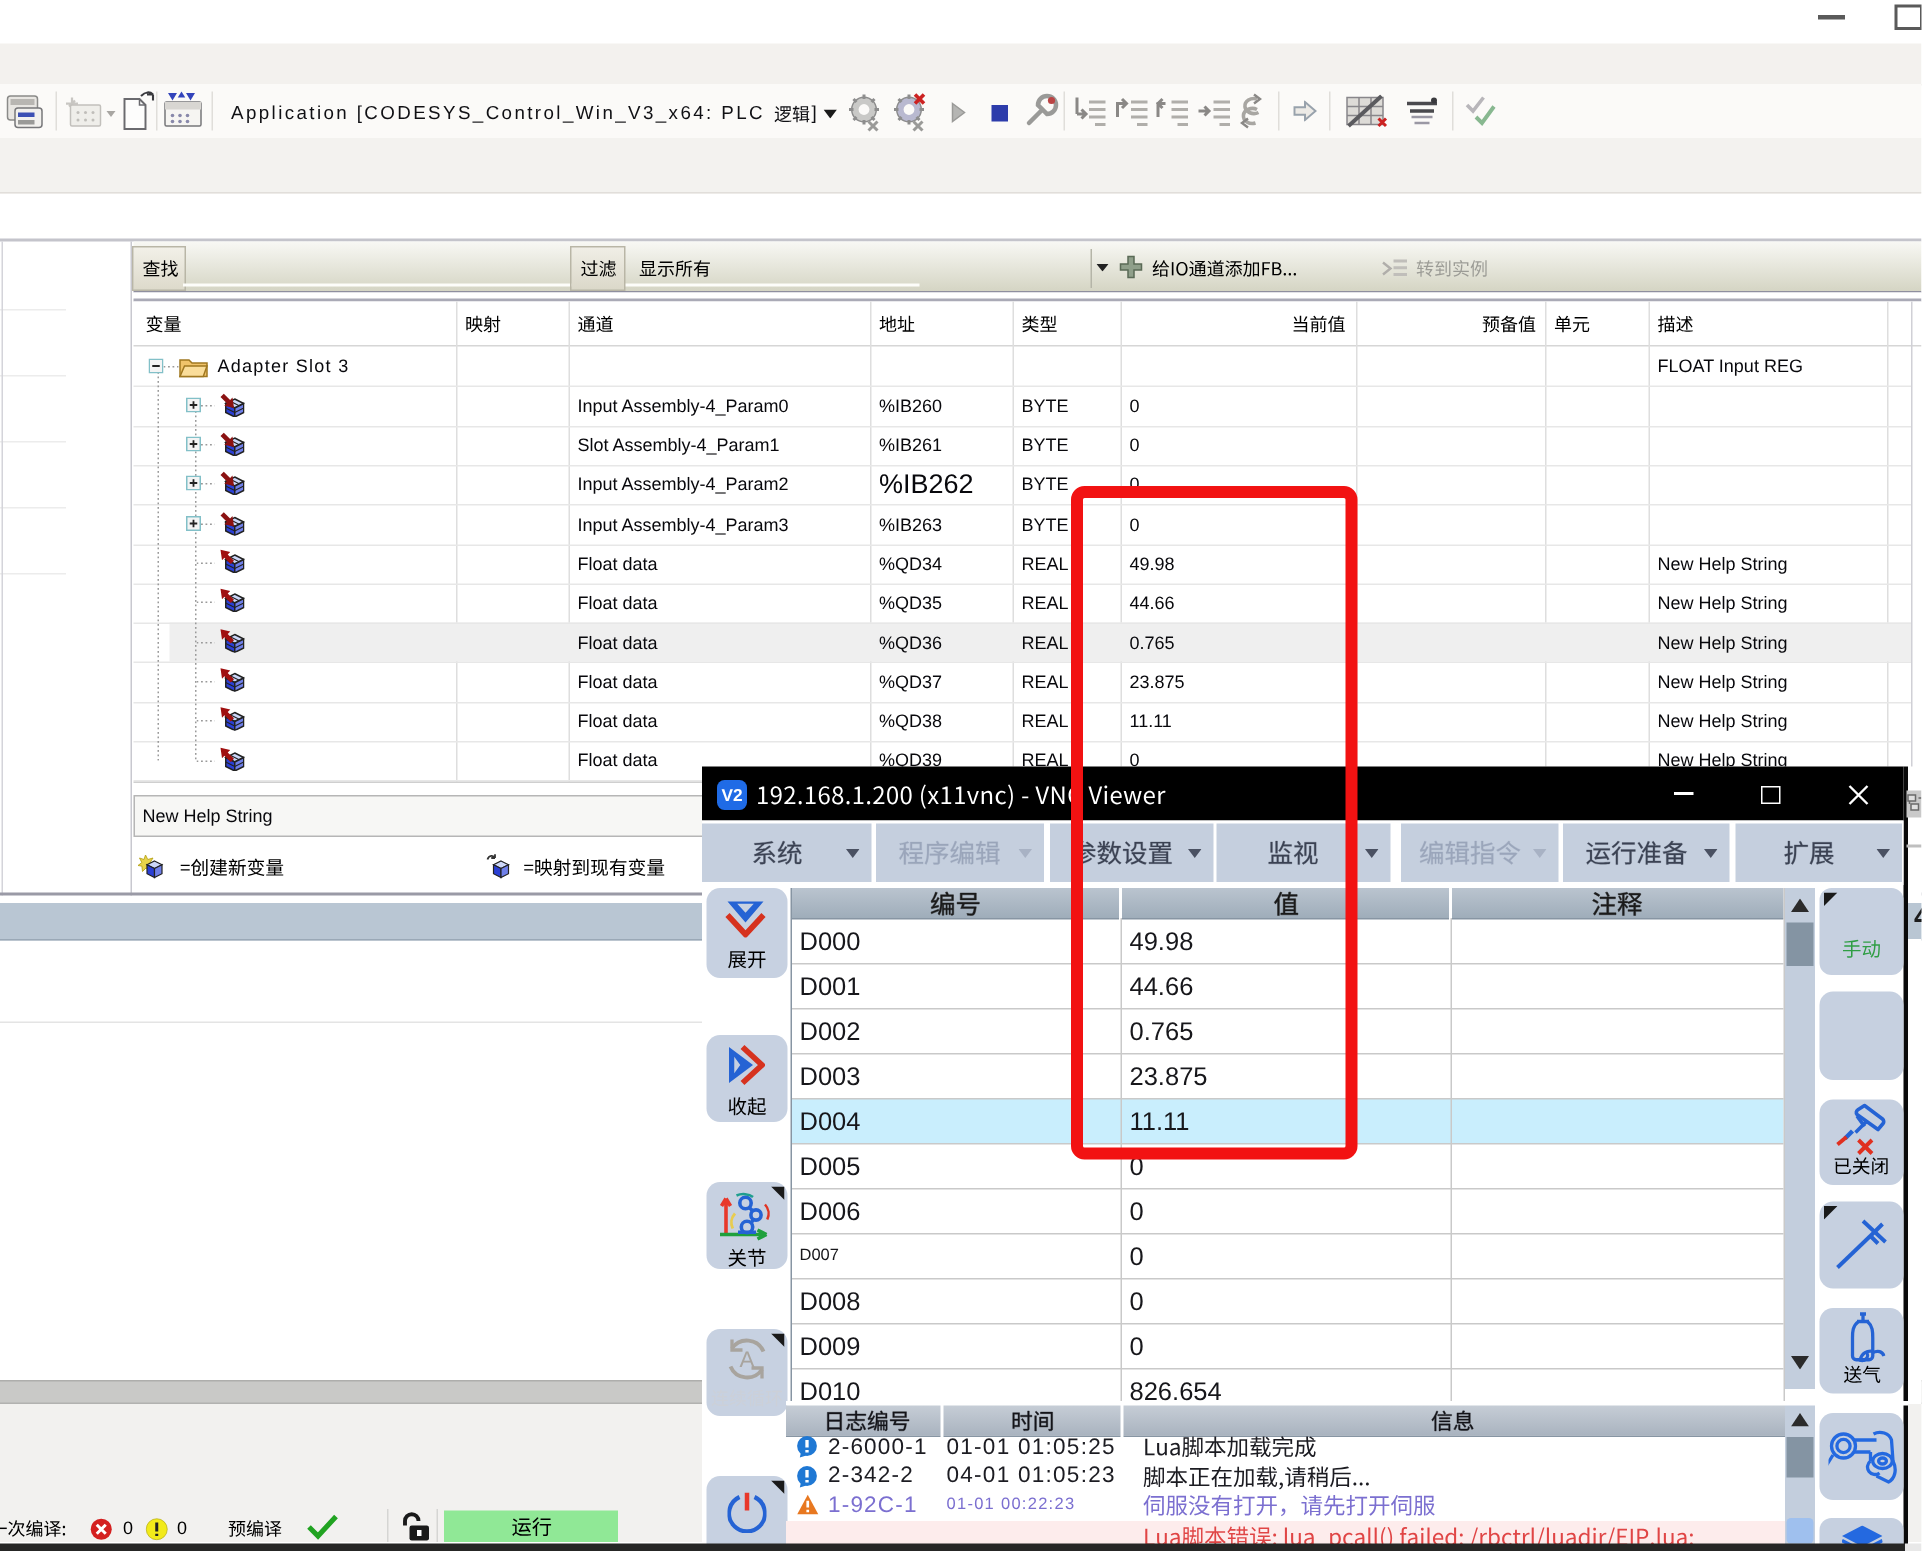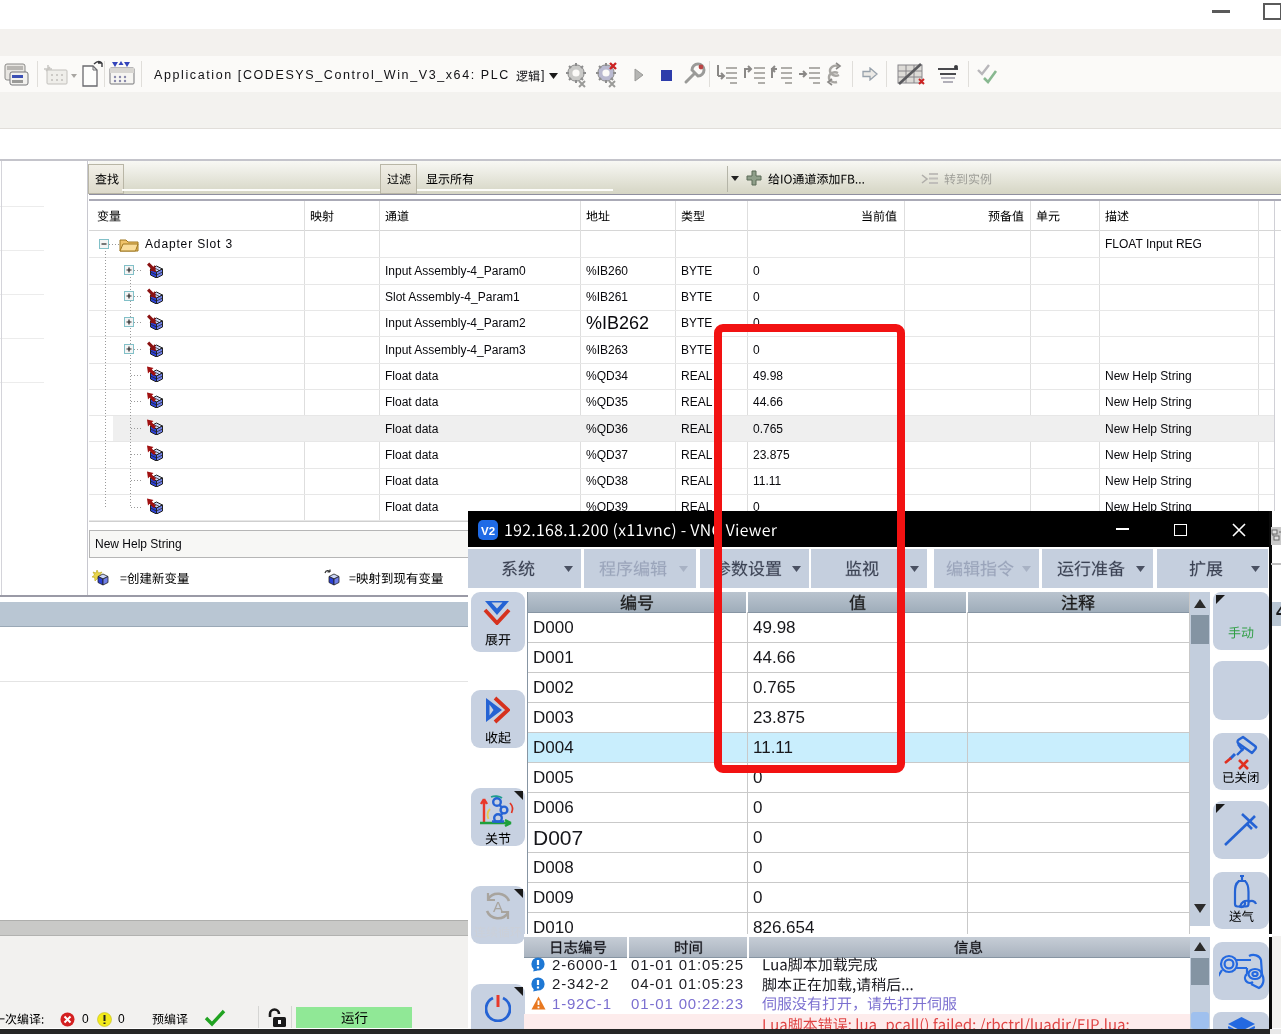--- a/index.html
+++ b/index.html
@@ -1030,21 +1030,21 @@
 <div class="a" style="left:533px;top:687.5px;transform:translate(0,-50%);font-size:17px;color:#17171b;font-weight:normal;white-space:nowrap;">D002</div>
 <div class="a" style="left:753px;top:687.5px;transform:translate(0,-50%);font-size:17px;color:#17171b;font-weight:normal;white-space:nowrap;">0.765</div>
 <div class="a" style="left:533px;top:717.5px;transform:translate(0,-50%);font-size:17px;color:#17171b;font-weight:normal;white-space:nowrap;">D003</div>
 <div class="a" style="left:753px;top:717.5px;transform:translate(0,-50%);font-size:17px;color:#17171b;font-weight:normal;white-space:nowrap;">23.875</div>
 <div class="a" style="left:533px;top:747.5px;transform:translate(0,-50%);font-size:17px;color:#17171b;font-weight:normal;white-space:nowrap;">D004</div>
 <div class="a" style="left:753px;top:747.5px;transform:translate(0,-50%);font-size:17px;color:#17171b;font-weight:normal;white-space:nowrap;">11.11</div>
 <div class="a" style="left:533px;top:777.5px;transform:translate(0,-50%);font-size:17px;color:#17171b;font-weight:normal;white-space:nowrap;">D005</div>
 <div class="a" style="left:753px;top:777.5px;transform:translate(0,-50%);font-size:17px;color:#17171b;font-weight:normal;white-space:nowrap;">0</div>
 <div class="a" style="left:533px;top:807.5px;transform:translate(0,-50%);font-size:17px;color:#17171b;font-weight:normal;white-space:nowrap;">D006</div>
 <div class="a" style="left:753px;top:807.5px;transform:translate(0,-50%);font-size:17px;color:#17171b;font-weight:normal;white-space:nowrap;">0</div>
-<div class="a" style="left:533px;top:837.5px;transform:translate(0,-50%);font-size:21px;color:#17171b;font-weight:normal;white-space:nowrap;">D007</div>
+<div class="a" style="left:533px;top:837.5px;transform:translate(0,-50%);font-size:11px;color:#17171b;font-weight:normal;white-space:nowrap;">D007</div>
 <div class="a" style="left:753px;top:837.5px;transform:translate(0,-50%);font-size:17px;color:#17171b;font-weight:normal;white-space:nowrap;">0</div>
 <div class="a" style="left:533px;top:867.5px;transform:translate(0,-50%);font-size:17px;color:#17171b;font-weight:normal;white-space:nowrap;">D008</div>
 <div class="a" style="left:753px;top:867.5px;transform:translate(0,-50%);font-size:17px;color:#17171b;font-weight:normal;white-space:nowrap;">0</div>
 <div class="a" style="left:533px;top:897.5px;transform:translate(0,-50%);font-size:17px;color:#17171b;font-weight:normal;white-space:nowrap;">D009</div>
 <div class="a" style="left:753px;top:897.5px;transform:translate(0,-50%);font-size:17px;color:#17171b;font-weight:normal;white-space:nowrap;">0</div>
 <div class="a" style="left:533px;top:927.5px;transform:translate(0,-50%);font-size:17px;color:#17171b;font-weight:normal;white-space:nowrap;">D010</div>
 <div class="a" style="left:753px;top:927.5px;transform:translate(0,-50%);font-size:17px;color:#17171b;font-weight:normal;white-space:nowrap;">826.654</div>
 <div class="a" style="left:1190px;top:592px;width:20px;height:334px;background:#c3cedd"></div>
 <svg class="a" style="left:1194px;top:599px" width="12" height="9" viewBox="0 0 12 9">
     <path d="M6 0 L12 9 H0 Z" fill="#2b2b2b"></path>
@@ -1129,21 +1129,21 @@
         <use href="#g46" x="9556"></use>
         <use href="#g46" x="9834"></use>
       </g>
     </svg>
   </div>
 <svg class="a" style="left:531px;top:996px" width="15" height="14" viewBox="0 0 15 14">
 <path d="M7.5 0.5 L14.5 13.5 H0.5 Z" fill="#e87820"></path>
     <path d="M7.5 4.5 V9 M7.5 10.5 V12.2" stroke="#fff" stroke-width="1.8"></path>
   </svg>
 <div class="a" style="left:552px;top:1003.5px;transform:translate(0,-50%);font-size:15px;color:#7b6fd0;font-weight:normal;white-space:nowrap;letter-spacing:0.8px;">1-92C-1</div>
-<div class="a" style="left:631px;top:1003.5px;transform:translate(0,-50%);font-size:15px;color:#7b6fd0;font-weight:normal;white-space:nowrap;letter-spacing:0.85px;">01-01 00:22:23</div>
+<div class="a" style="left:631px;top:1003.5px;transform:translate(0,-50%);font-size:11px;color:#7b6fd0;font-weight:normal;white-space:nowrap;letter-spacing:0.85px;">01-01 00:22:23</div>
 <div class="a" style="left:762.0px;top:996.0px">
     <svg width="195.0" height="15.0" viewBox="0 0 13000 1000" style="overflow:visible;display:block">
       <g transform="translate(0,880) scale(1,-1)" fill="#7b6fd0">
         <use href="#g20282" x="0"></use>
         <use href="#g26381" x="1000"></use>
         <use href="#g27809" x="2000"></use>
         <use href="#g26377" x="3000"></use>
         <use href="#g25171" x="4000"></use>
         <use href="#g24320" x="5000"></use>
         <use href="#g65292" x="6000"></use>

